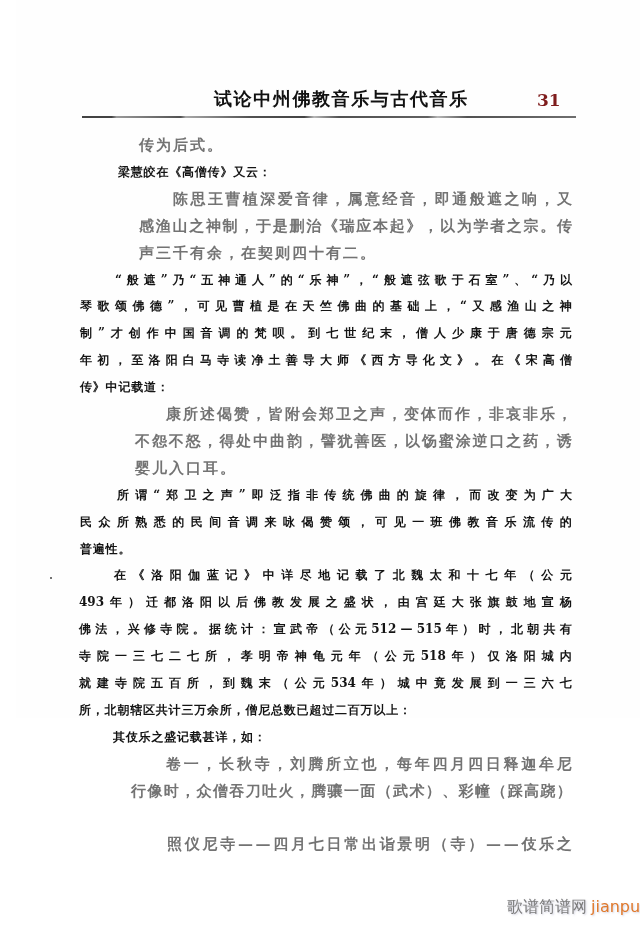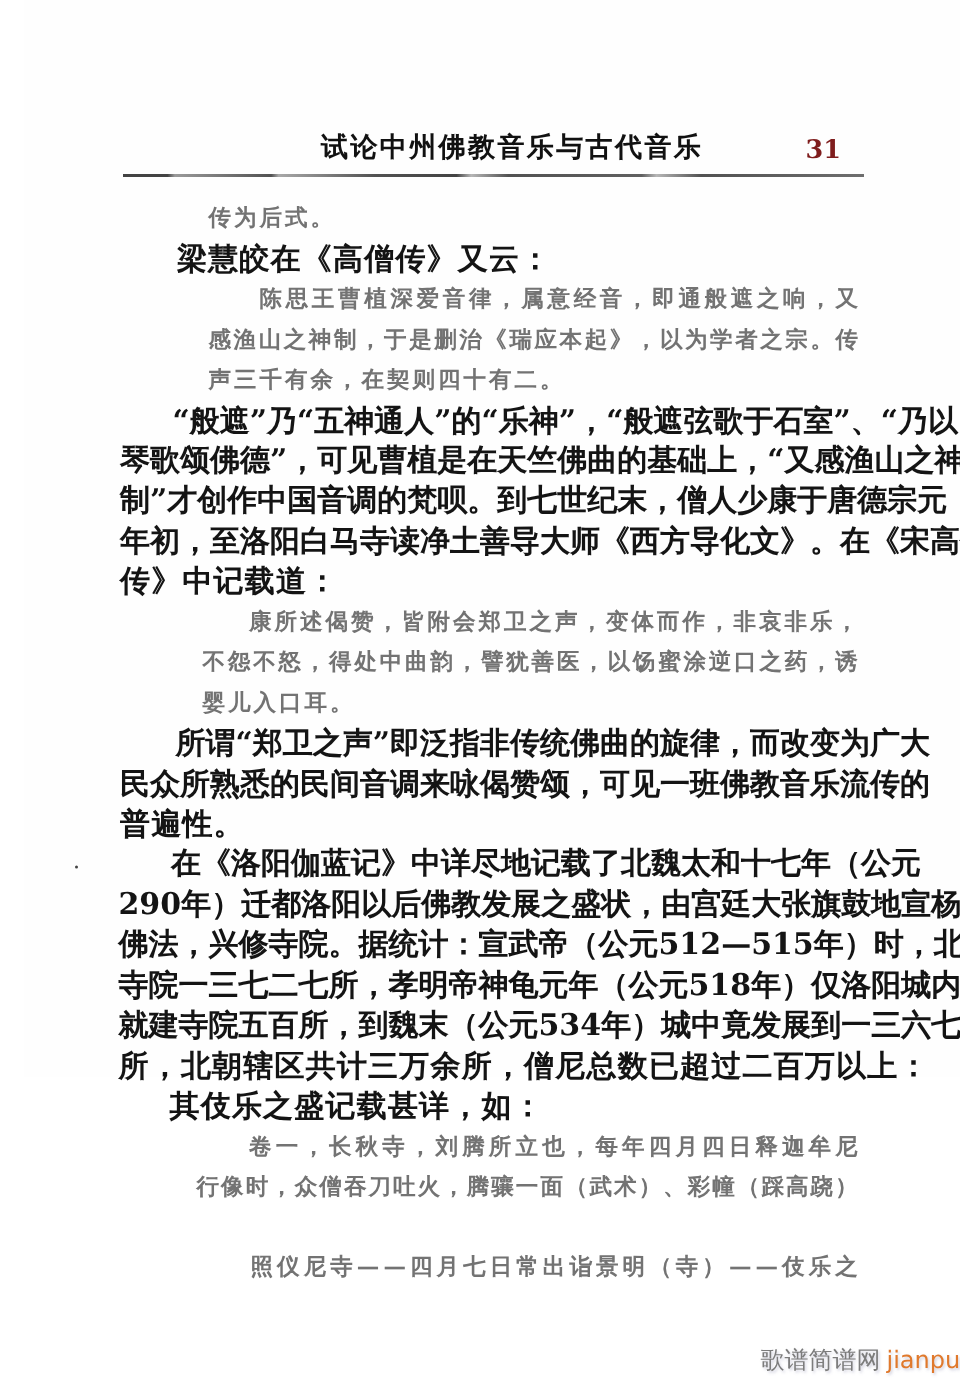--- a/index.html
+++ b/index.html
@@ -52,21 +52,21 @@
         #222 45%, #aaa 47%, #333 52%, #444 70%, #aaa 72%, #333 78%, #555 100%);
       opacity: 0.85;
     }
     .ln {
       position: absolute;
       height: 20px;
       line-height: 20px;
       white-space: nowrap;
     }
     .body-line {
-      font-size: 20px;
+      font-size: 12px;
       font-weight: bold;
       letter-spacing: 0.8px;
     }
     .quote-line {
       font-size: 15px;
       font-weight: bold;
       letter-spacing: 2px;
       color: #737373;
     }
     .jl {
@@ -426,21 +426,21 @@
       <span>太</span>
       <span>和</span>
       <span>十</span>
       <span>七</span>
       <span>年</span>
       <span>（</span>
       <span>公</span>
       <span>元</span>
     </div>
   <div class="ln body-line jl" style="left:63px; top:592px; width:493px;">
-      <span>290</span>
+      <span>493</span>
       <span>年</span>
       <span>）</span>
       <span>迁</span>
       <span>都</span>
       <span>洛</span>
       <span>阳</span>
       <span>以</span>
       <span>后</span>
       <span>佛</span>
       <span>教</span>

